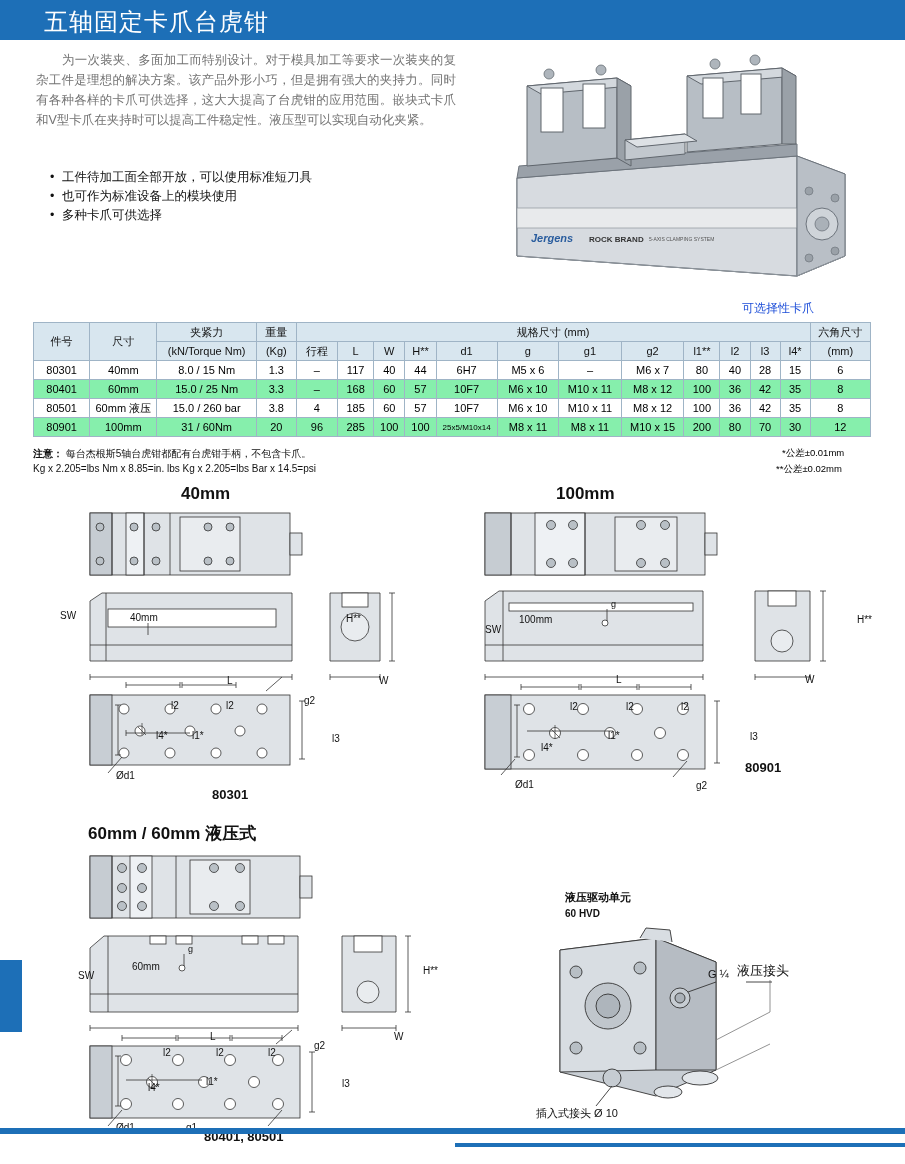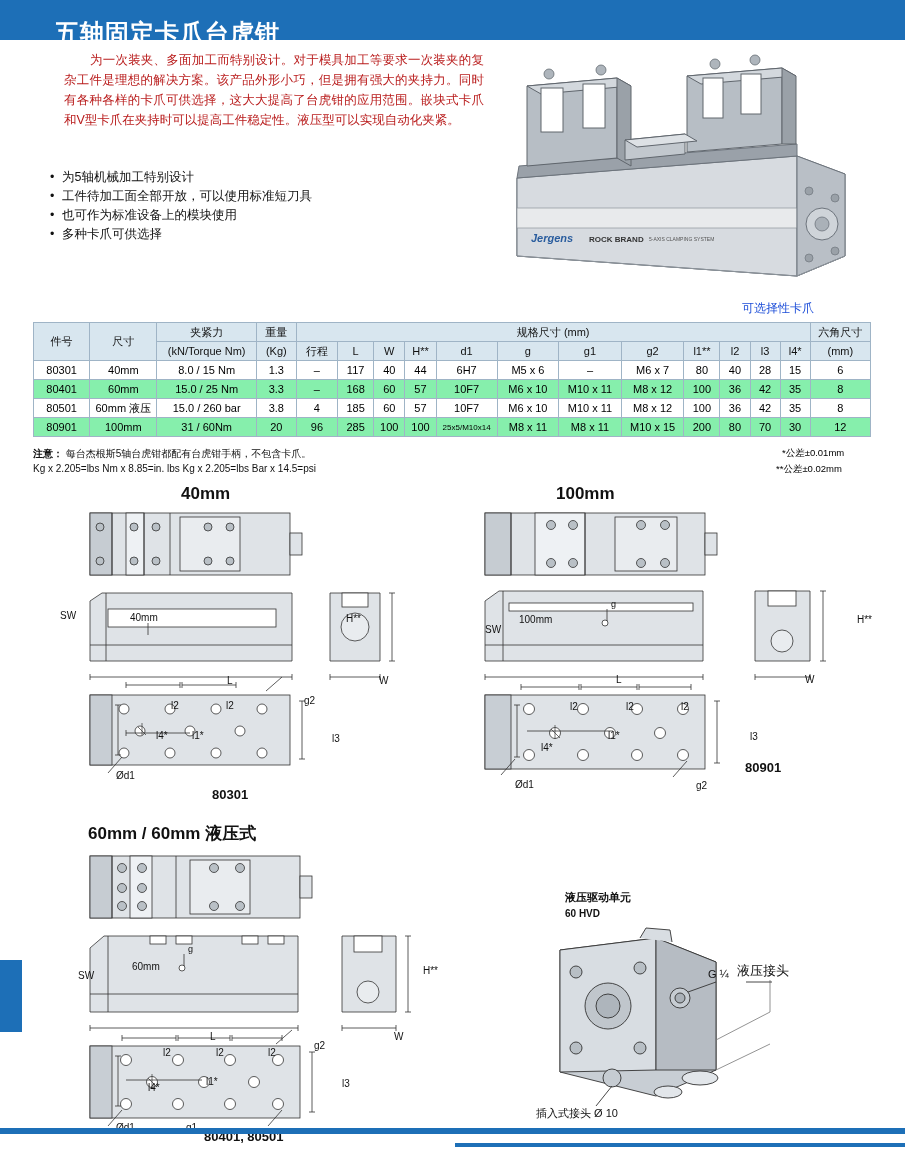--- a/index.html
+++ b/index.html
@@ -13,27 +13,27 @@
   }
   
   .header{
     position:absolute;left:0;top:0;width:905px;height:40px;
     background:#1d6fb7;
   }
   .header .bar{
     position:absolute;left:0;top:0;width:28px;height:40px;background:#1d6fb7;
   }
   .header h1{
-    position:absolute;left:44px;top:6px;margin:11px;
-    font-size:24px;font-weight:bold;color:#ffffff;letter-spacing:1px;
+    position:absolute;left:44px;top:6px;margin:0;
+    font-size:24px;font-weight:normal;color:#ffffff;letter-spacing:1px;
   }
   
   .intro{
-    position:absolute;left:64px;top:50px;width:420px;
-    font-size:12.5px;line-height:20px;color:#b91c1c;text-align:justify;
+    position:absolute;left:36px;top:50px;width:420px;
+    font-size:12.5px;line-height:20px;color:#737373;text-align:justify;
   }
   .intro p{margin:0;text-indent:26px;}
   .bullets{
     position:absolute;left:48px;top:168px;width:430px;
     font-size:12.5px;line-height:19px;color:#111;
   }
   .bullets div{position:relative;padding-left:14px;}
   .bullets div:before{content:"•";position:absolute;left:2px;top:0;}
   
   .photo{
@@ -93,21 +93,20 @@
 <div class="header">
   <div class="bar"></div>
   <h1>五轴固定卡爪台虎钳</h1>
 </div>
 <div style="position:absolute;left:0;top:40px;width:905px;height:2px;background:#fff"></div>
 
 <div class="intro">
   <p>为一次装夹、多面加工而特别设计。对于模具加工等要求一次装夹的复杂工件是理想的解决方案。该产品外形小巧，但是拥有强大的夹持力。同时有各种各样的卡爪可供选择，这大大提高了台虎钳的应用范围。嵌块式卡爪和V型卡爪在夹持时可以提高工件稳定性。液压型可以实现自动化夹紧。</p>
 </div>
 <div class="bullets">
-  <div>为5轴机械加工特别设计</div>
   <div>工件待加工面全部开放，可以使用标准短刀具</div>
   <div>也可作为标准设备上的模块使用</div>
   <div>多种卡爪可供选择</div>
 </div>
 
 <div class="photo">
 <svg width="362" height="240" viewBox="0 0 362 240">
 
   <path d="M20,130 L300,108 L348,126 L348,208 L300,228 L20,208 Z" fill="#c9ced4" stroke="#6d747c" stroke-width="1"></path>
   <path d="M20,130 L300,108 L300,228 L20,208 Z" fill="#d7dbe0" stroke="#6d747c" stroke-width="1"></path>

